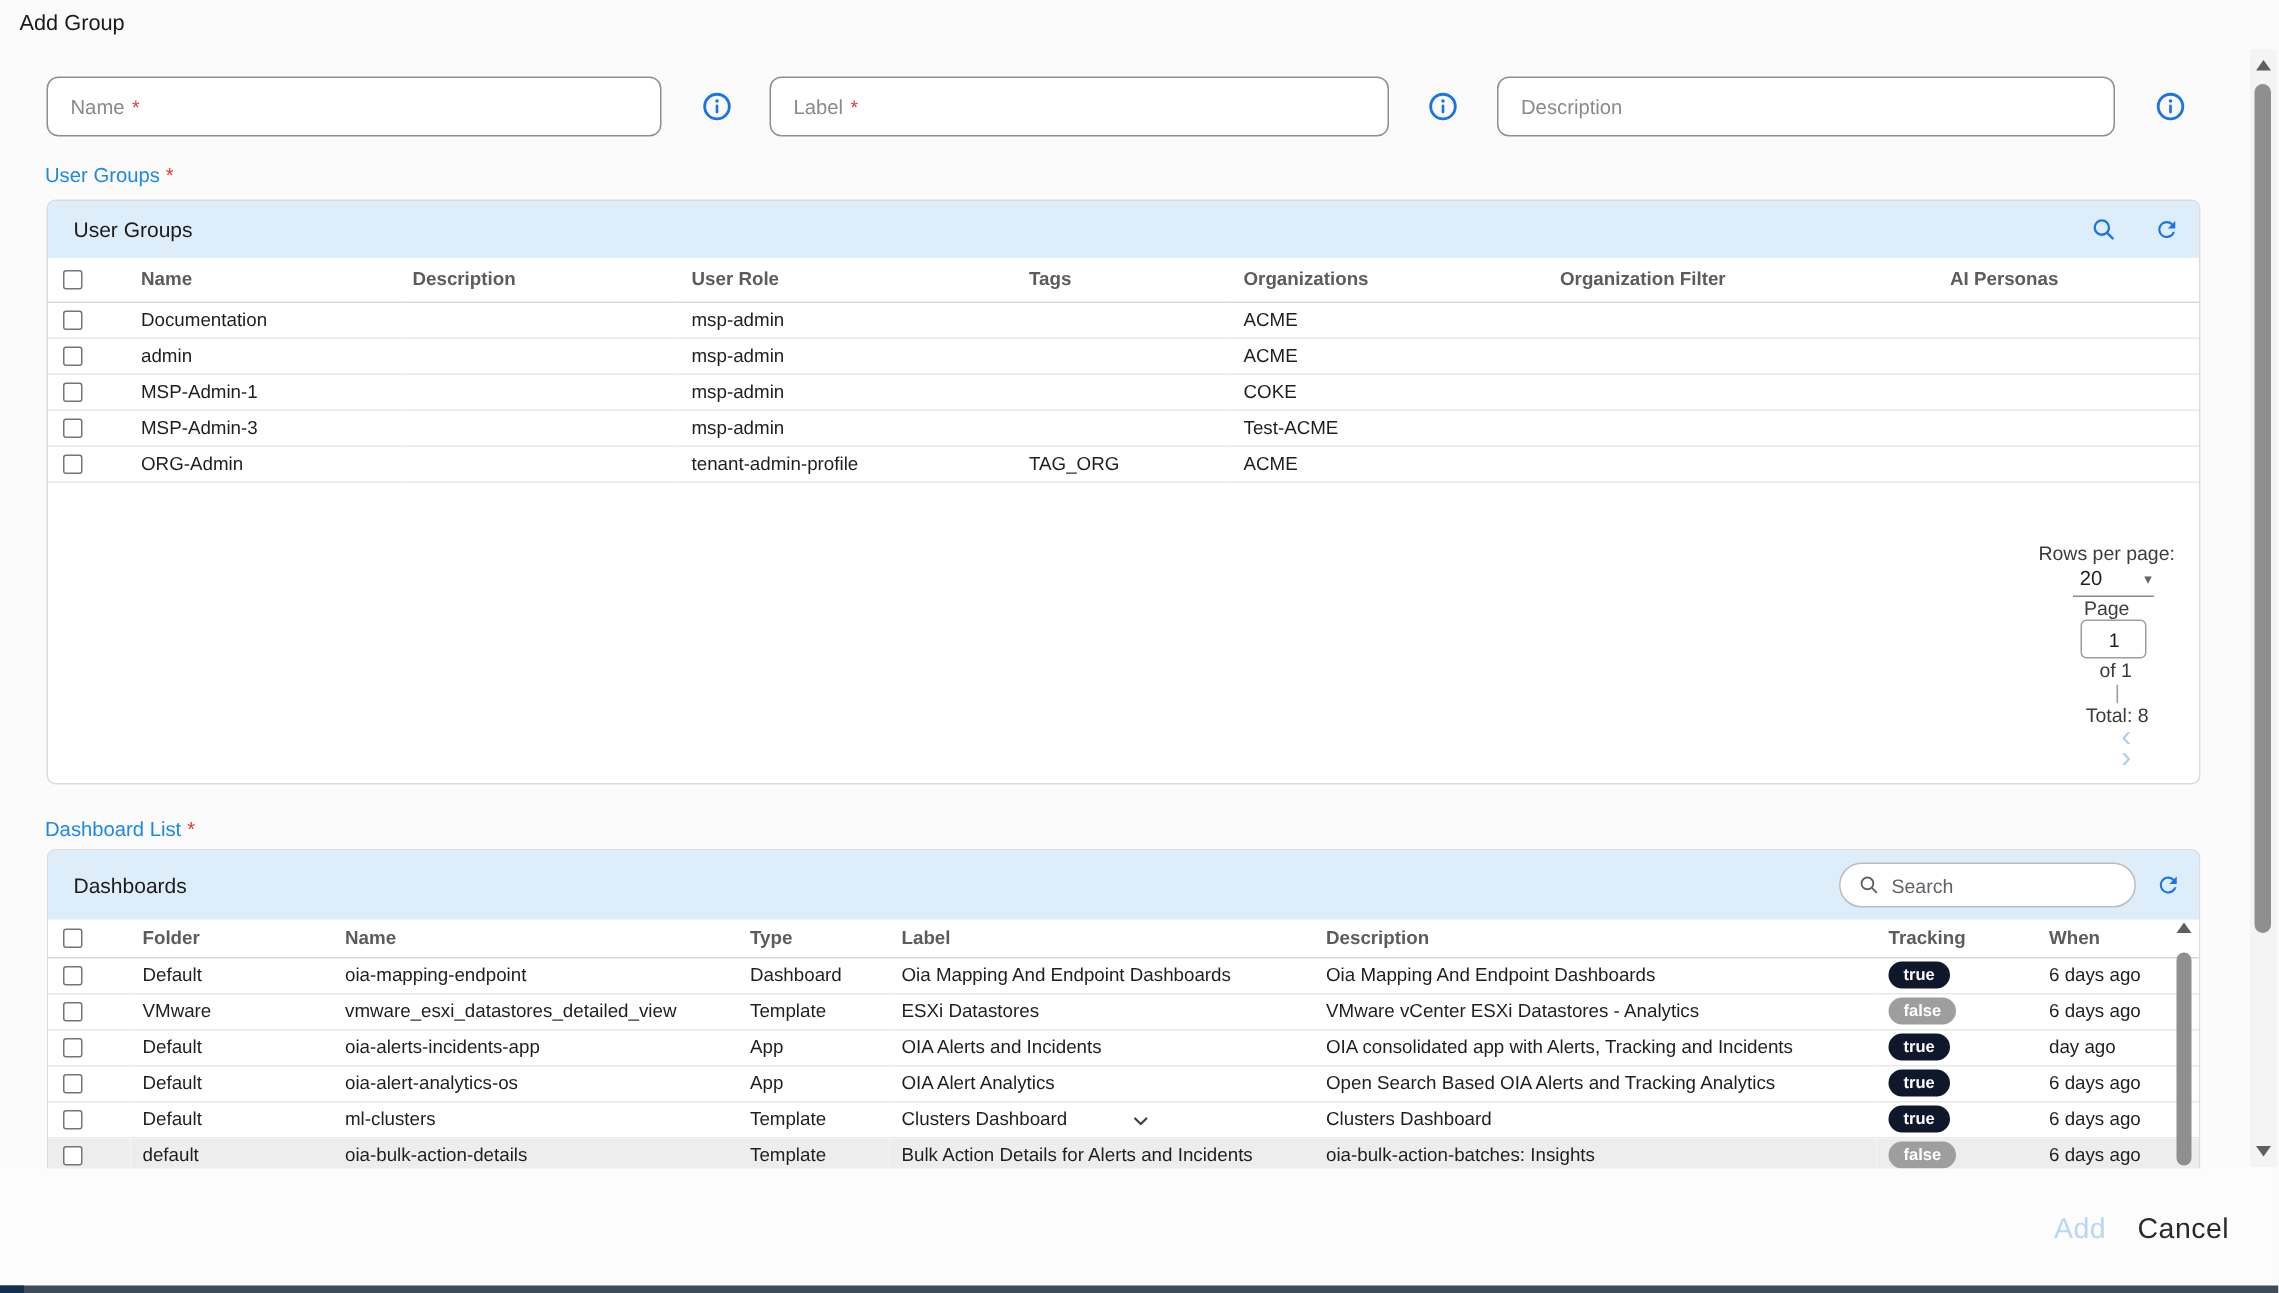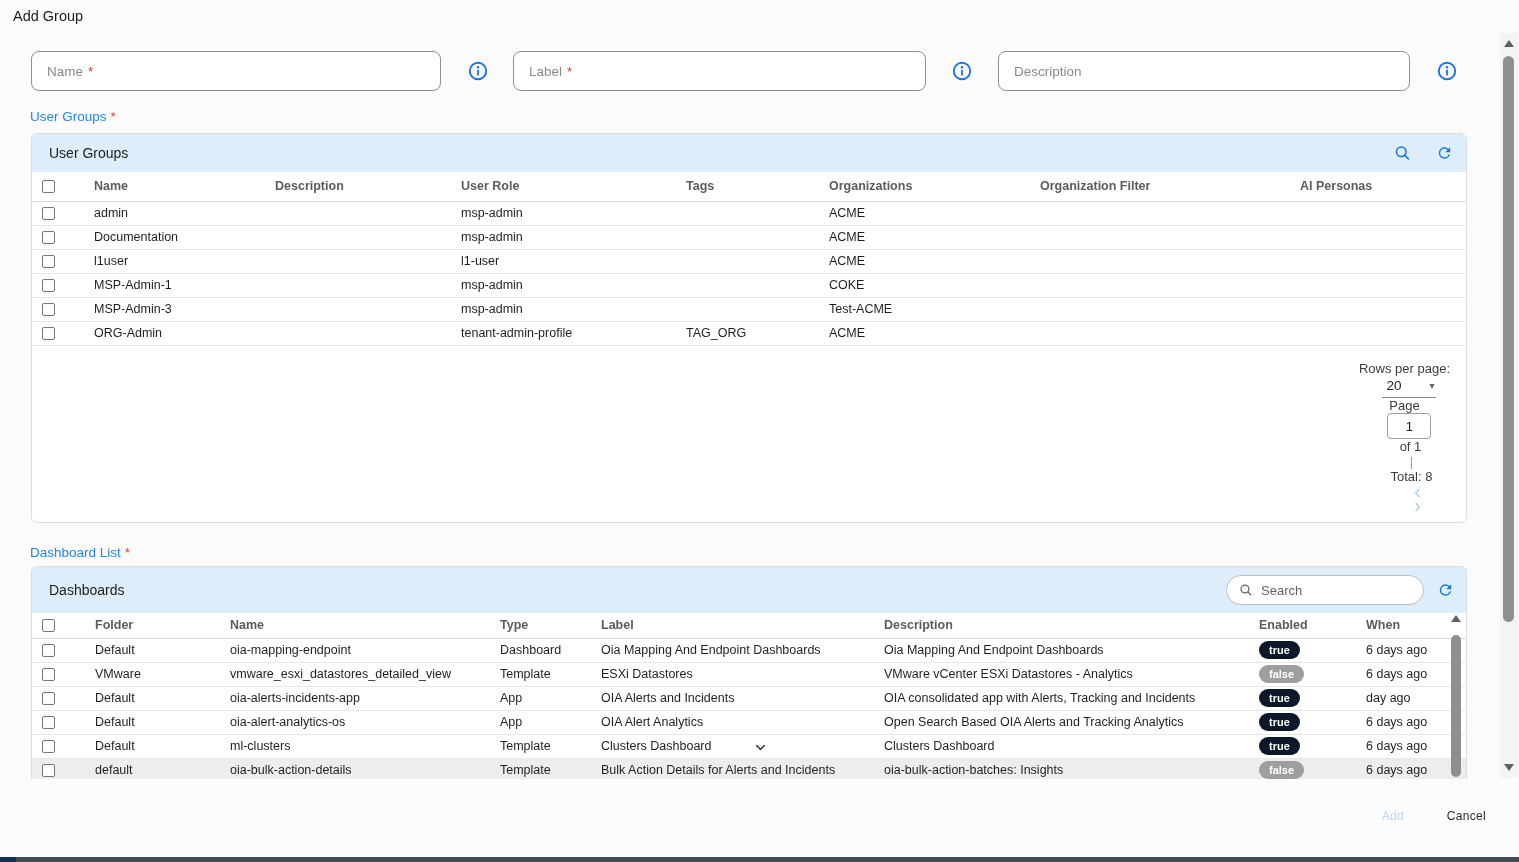--- a/index.html
+++ b/index.html
@@ -119,21 +119,21 @@
   .arrow-up { top:7px; border-bottom:7px solid #606060; }
   .arrow-down { bottom:7px; border-top:7px solid #606060; }
   .inner-sb { position:absolute; right:4px; top:48px; width:11px; height:160px; }
   .inner-sb .arrow-up { top:0; left:0; }
   .inner-thumb { top:20px; left:0; height:142px; width:10px; }
 
   
   .footer { position:absolute; left:0; top:779px; width:1519px; height:78px; background:#fcfcfc; }
   .footer-btn {
     position:absolute; top:30px; background:none; border:none; cursor:pointer;
-    font-family:"Liberation Sans", sans-serif; font-size:12px; letter-spacing:0.3px;
+    font-family:"Liberation Sans", sans-serif; font-size:19px; letter-spacing:0.3px;
   }
   .btn-add { right:115px; color:#b9d6f5; cursor:default; }
   .btn-cancel { right:33px; color:#2b2b2b; }
   .bottom-strip { position:absolute; left:0; top:857px; width:1519px; height:5px; background:#3f4b57; }
   .bottom-strip .corner { position:absolute; left:0; top:0; width:16px; height:5px; background:#13304e; }
 </style>
 </head>
 <body>
 
 <div class="page-title">Add Group</div>
@@ -211,43 +211,33 @@
         <th>User Role</th>
         <th>Tags</th>
         <th>Organizations</th>
         <th>Organization Filter</th>
         <th>AI Personas</th>
       </tr>
     </thead>
     <tbody>
       <tr>
         <td><span class="cb"></span></td>
+        <td>Documentation</td>
+        <td></td>
+        <td>msp-admin</td>
+        <td></td>
+        <td>ACME</td>
+        <td></td>
+        <td></td>
+      </tr>
+      <tr>
+        <td><span class="cb"></span></td>
         <td>admin</td>
         <td></td>
         <td>msp-admin</td>
-        <td></td>
-        <td>ACME</td>
-        <td></td>
-        <td></td>
-      </tr>
-      <tr>
-        <td><span class="cb"></span></td>
-        <td>Documentation</td>
-        <td></td>
-        <td>msp-admin</td>
-        <td></td>
-        <td>ACME</td>
-        <td></td>
-        <td></td>
-      </tr>
-      <tr>
-        <td><span class="cb"></span></td>
-        <td>l1user</td>
-        <td></td>
-        <td>l1-user</td>
         <td></td>
         <td>ACME</td>
         <td></td>
         <td></td>
       </tr>
       <tr>
         <td><span class="cb"></span></td>
         <td>MSP-Admin-1</td>
         <td></td>
         <td>msp-admin</td>
@@ -327,21 +317,21 @@
         <col>
       </colgroup>
     <thead>
       <tr>
         <th><span class="cb"></span></th>
         <th>Folder</th>
         <th>Name</th>
         <th>Type</th>
         <th>Label</th>
         <th>Description</th>
-        <th>Enabled</th>
+        <th>Tracking</th>
         <th>When</th>
       </tr>
     </thead>
     <tbody>
       <tr>
         <td><span class="cb"></span></td>
         <td>Default</td>
         <td>oia-mapping-endpoint</td>
         <td>Dashboard</td>
         <td>Oia Mapping And Endpoint Dashboards</td>

